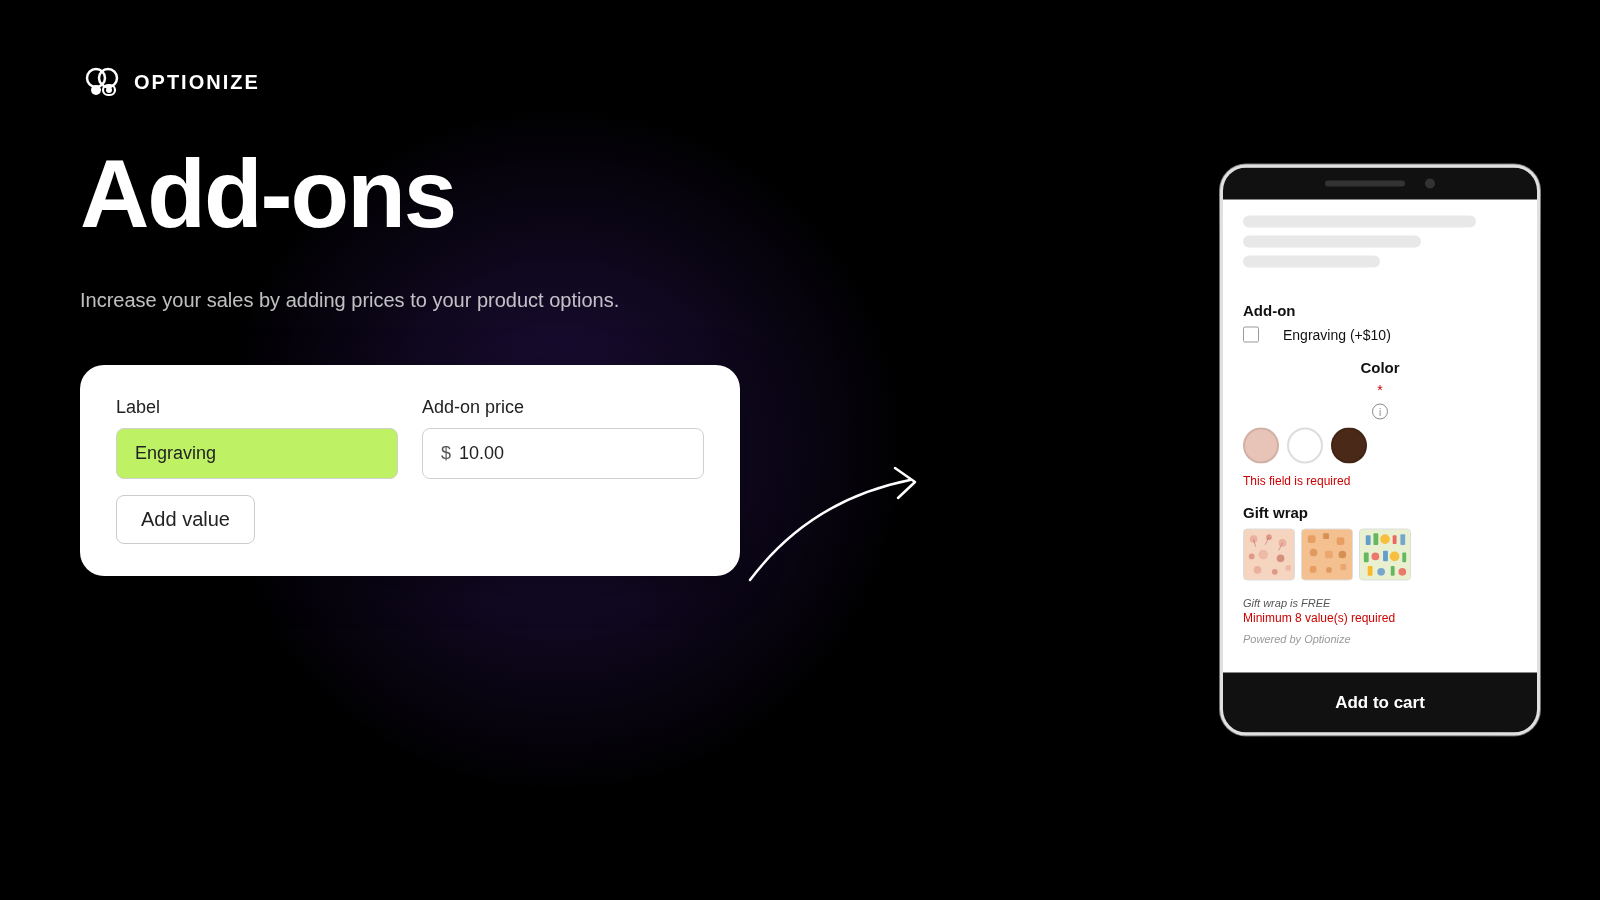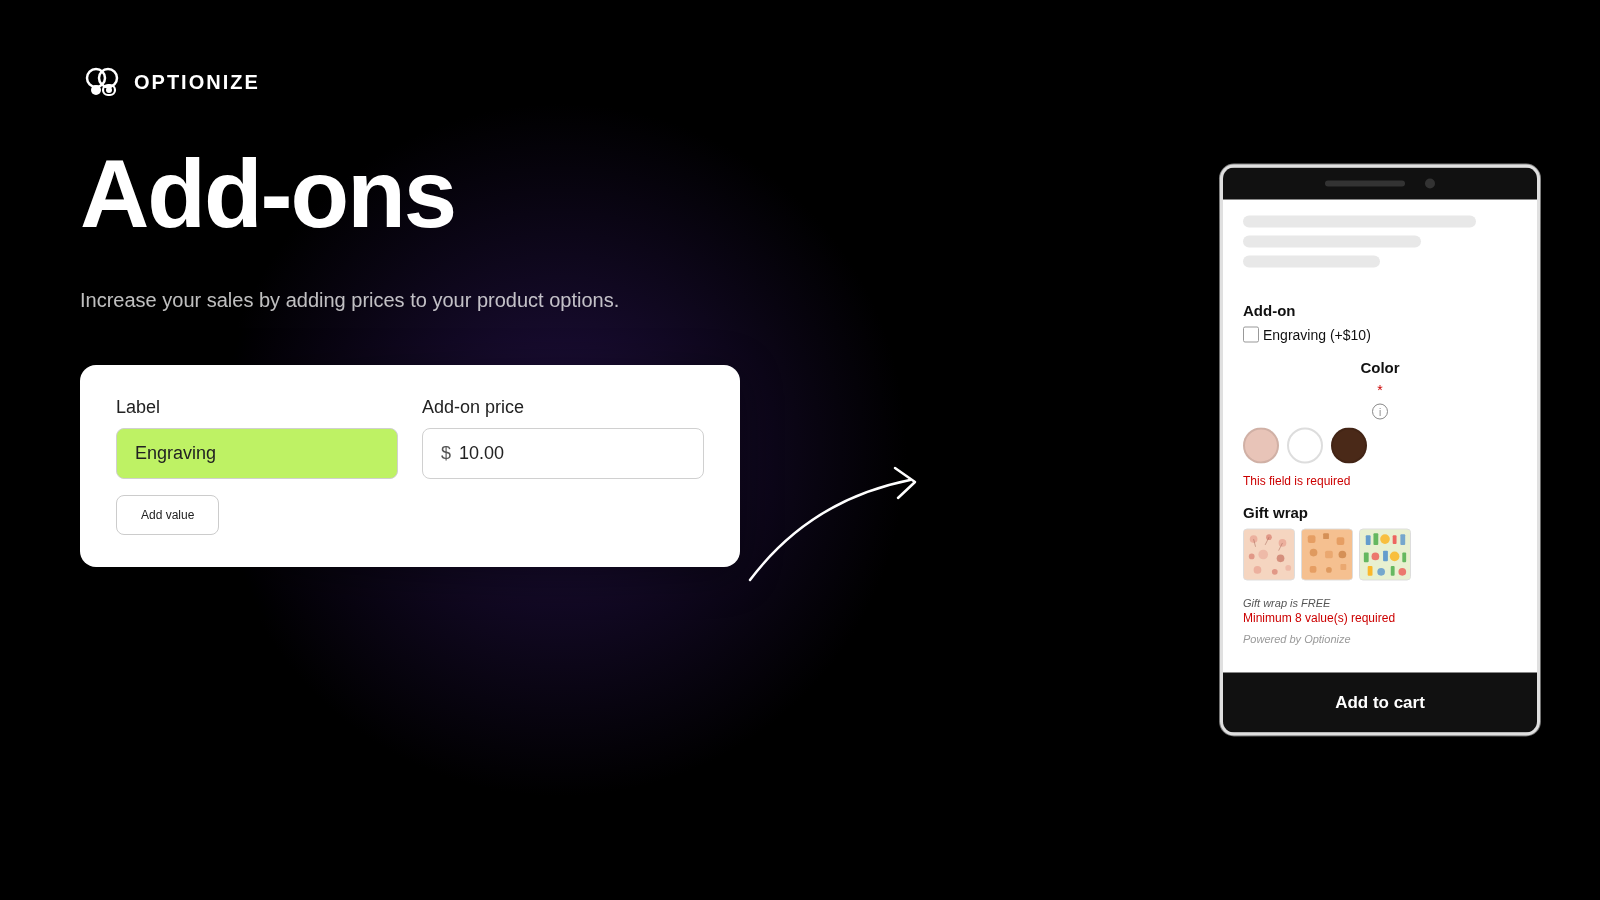--- a/index.html
+++ b/index.html
@@ -74,21 +74,21 @@
       color: rgba(255,255,255,0.75);
       font-size: 20px;
       line-height: 1.5;
       margin-bottom: 50px;
       max-width: 600px;
     }
 
     
     .admin-card {
       background: #fff;
-      border-radius: 16px;
+      border-radius: 24px;
       padding: 32px 36px;
       max-width: 660px;
       box-shadow: 0 8px 40px rgba(0,0,0,0.4);
     }
 
     .admin-card-row {
       display: flex;
       gap: 24px;
       margin-bottom: 16px;
     }
@@ -142,21 +142,21 @@
 
     .price-col {
       flex: 1;
     }
 
     .add-value-btn {
       background: #fff;
       border: 1.5px solid #ccc;
       border-radius: 8px;
       padding: 12px 24px;
-      font-size: 12px;
+      font-size: 20px;
       font-weight: 500;
       color: #222;
       cursor: pointer;
       display: inline-block;
     }
 
     
     .arrow-container {
       position: absolute;
       left: 730px;
@@ -170,21 +170,21 @@
     .phone-wrapper {
       position: absolute;
       right: 60px;
       top: 50%;
       transform: translateY(-50%);
     }
 
     .phone-frame {
       width: 320px;
       background: #fff;
-      border-radius: 14px;
+      border-radius: 26px;
       border: 3px solid #e0e0e0;
       box-shadow: 0 20px 80px rgba(0,0,0,0.6), 0 0 0 1px #999;
       overflow: hidden;
       position: relative;
       padding-bottom: 0;
     }
 
     
     .phone-notch {
       background: #111;
@@ -238,21 +238,21 @@
     .section-label {
       font-size: 15px;
       font-weight: 600;
       color: #111;
       margin-bottom: 8px;
     }
 
     .checkbox-row {
       display: flex;
       align-items: center;
-      gap: 4px;
+      gap: 24px;
       margin-bottom: 16px;
     }
 
     .checkbox {
       width: 16px;
       height: 16px;
       border: 1.5px solid #999;
       border-radius: 2px;
       background: #fff;
       flex-shrink: 0;

